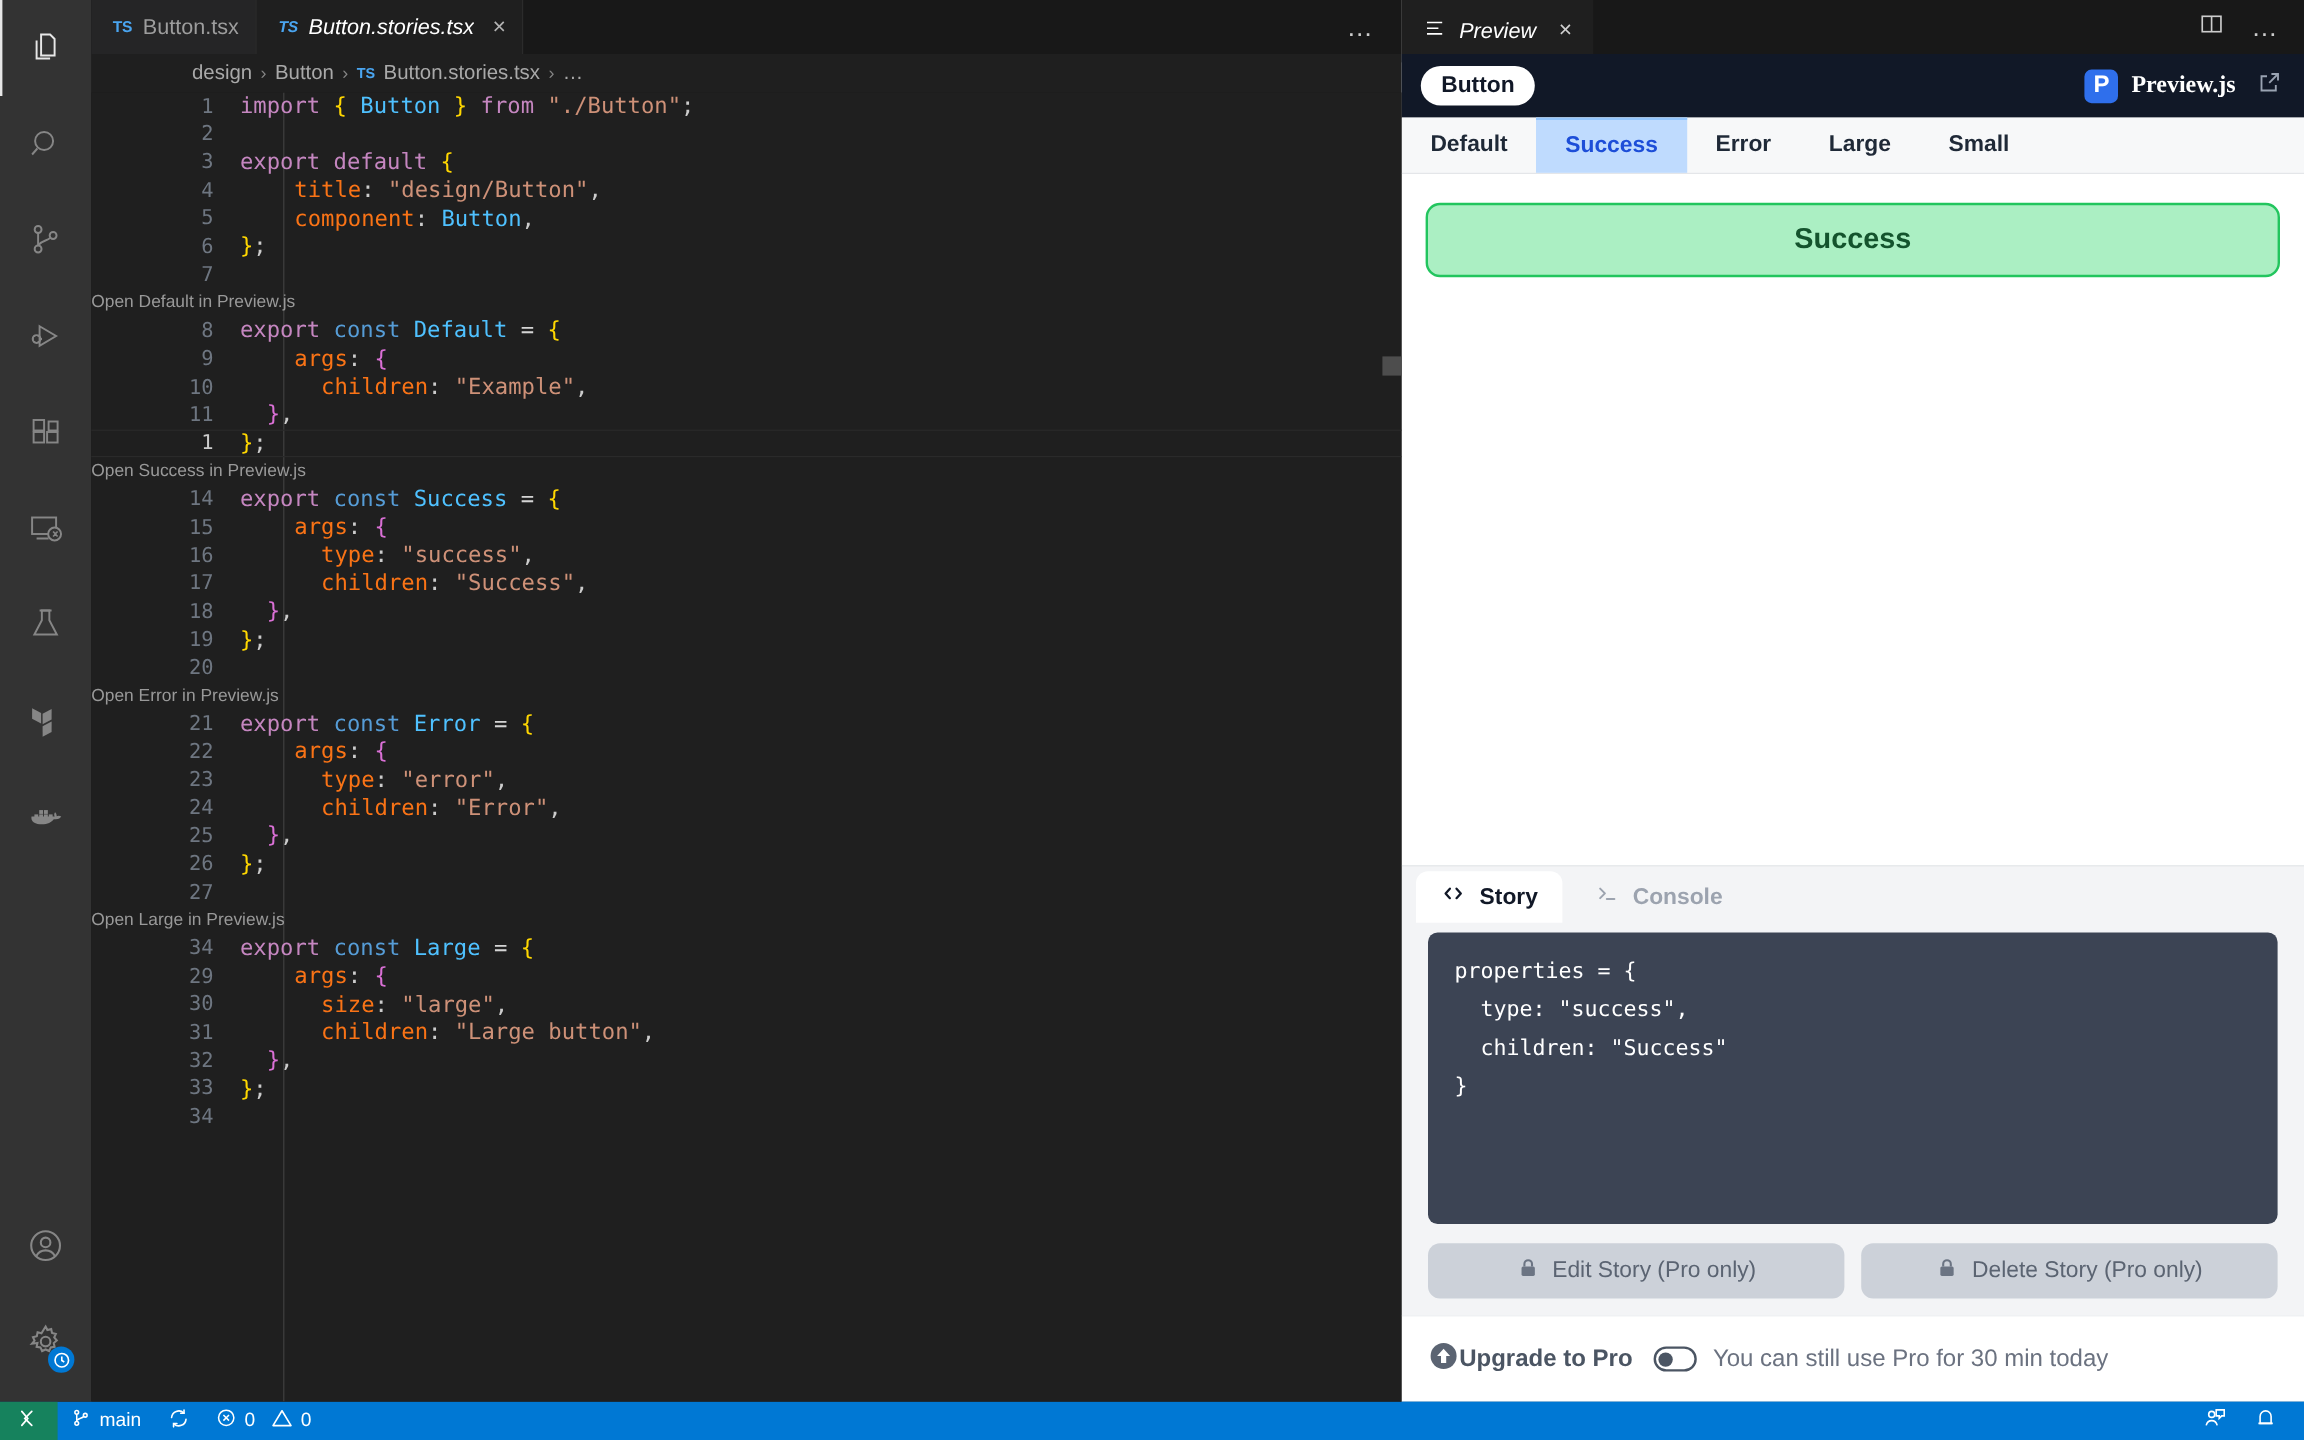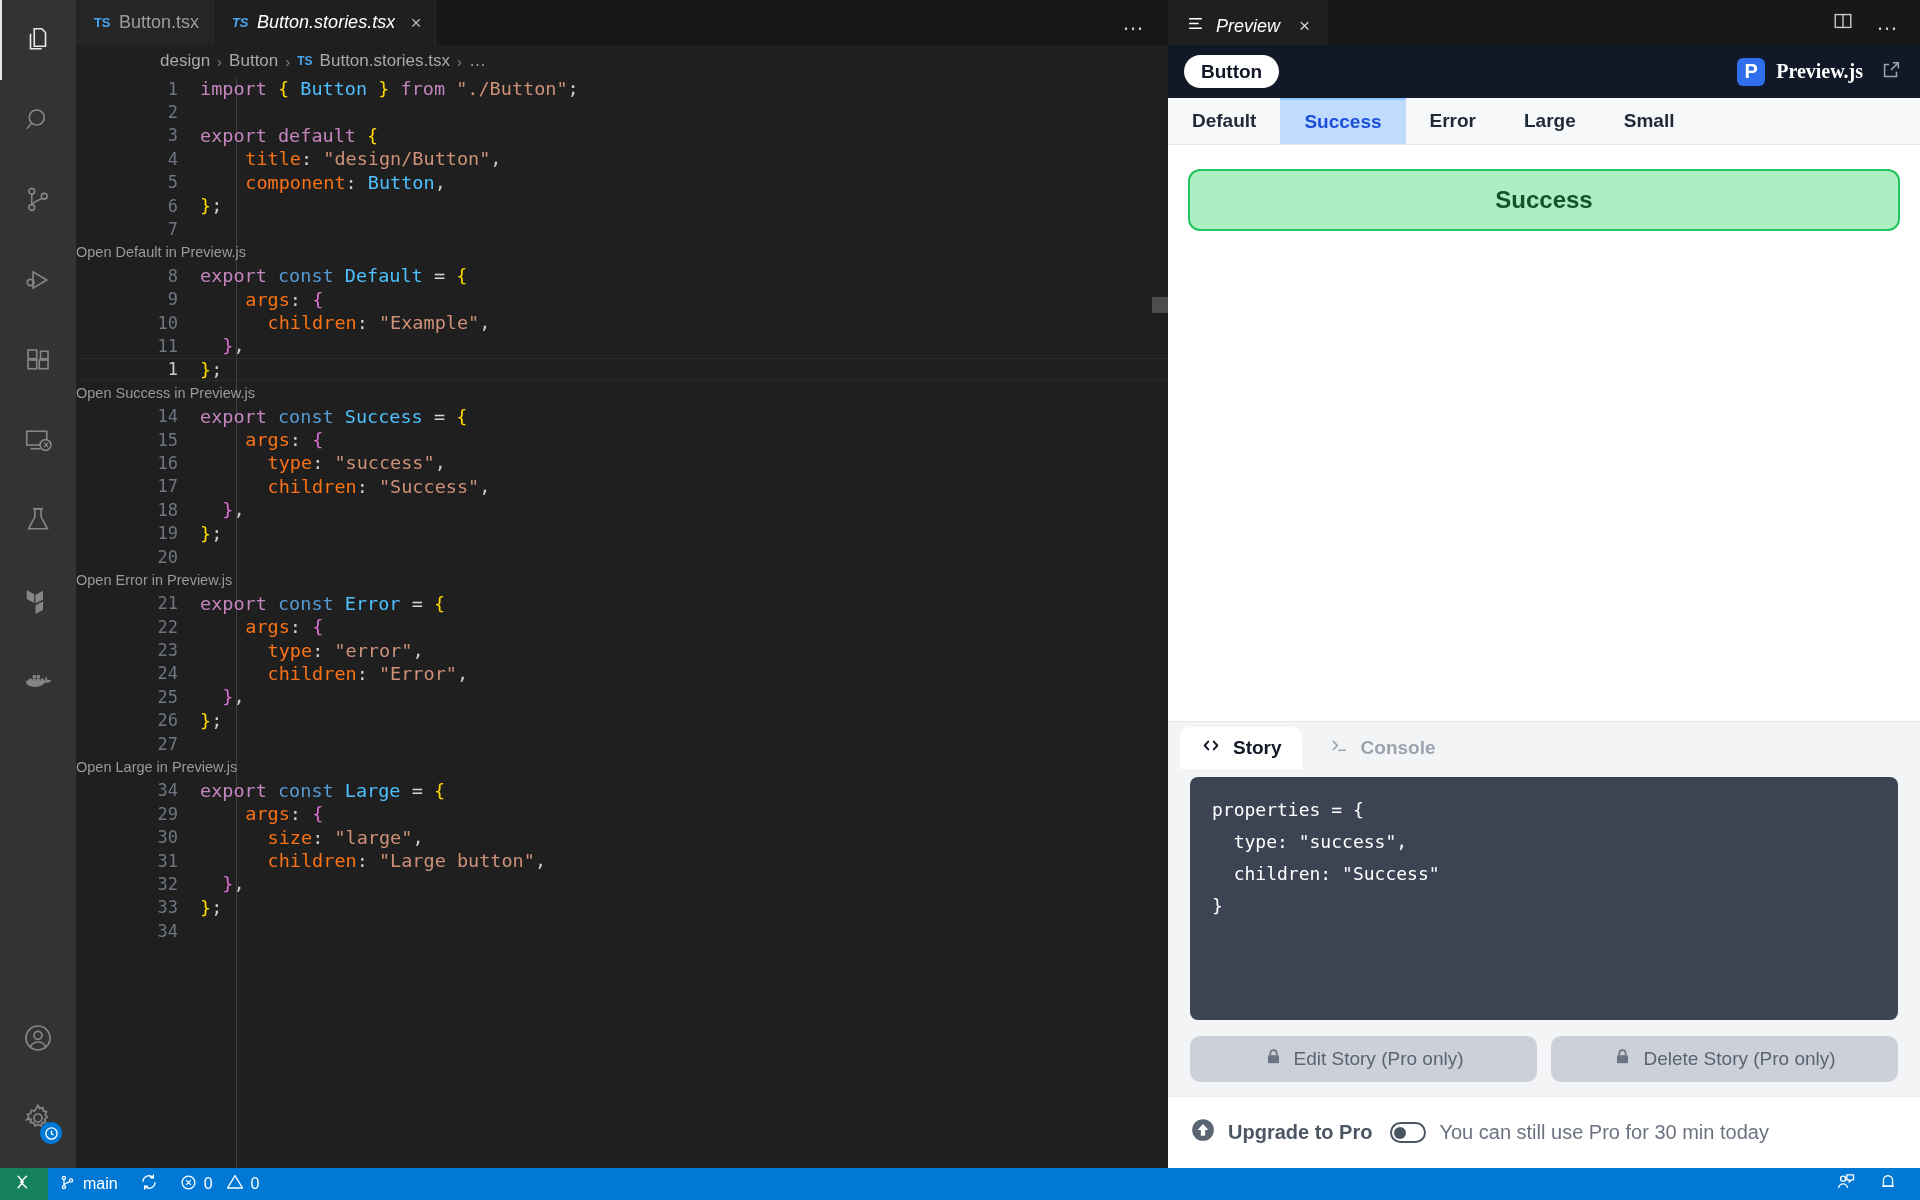--- a/index.html
+++ b/index.html
@@ -175,21 +175,21 @@
   .pv-actions { display: flex; gap: 14px; padding: 16px 10px 14px 10px; }
   .pro-btn {
     flex: 1; height: 46px; border-radius: 10px; background: #ccd1d9;
     display: flex; align-items: center; justify-content: center; gap: 11px;
     color: #5b6472; font-size: 19px;
   }
   .pv-footer {
     height: 72px; background: #ffffff; display: flex; align-items: center;
     gap: 18px; padding: 0 22px; flex: none; border-top: 1px solid #eceef1;
   }
-  .upgrade { display: flex; align-items: center; gap: 12px; color: #4b5563; font-size: 20px; font-weight: bold; }
+  .upgrade { display: flex; align-items: center; color: #4b5563; font-size: 20px; font-weight: bold; }
   .trial { display: flex; align-items: center; gap: 13px; color: #6b7280; font-size: 20px; }
   .toggle {
     width: 36px; height: 21px; border-radius: 999px; border: 2.5px solid #4b5563;
     display: flex; align-items: center; padding: 0 2px;
   }
   .toggle .knob { width: 12px; height: 12px; border-radius: 50%; background: #4b5563; }
 
   
   .statusbar { height: 32px; background: #0078d4; display: flex; align-items: center; flex: none; color: #ffffff; font-size: 16px; }
   .remote-chip { background: #16825d; height: 32px; display: flex; align-items: center; padding: 0 14px; }

